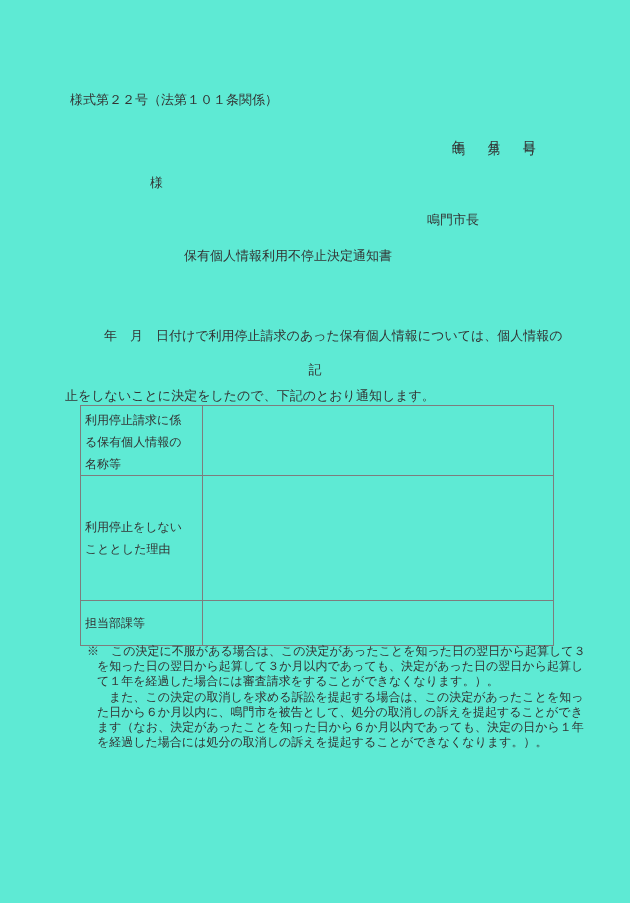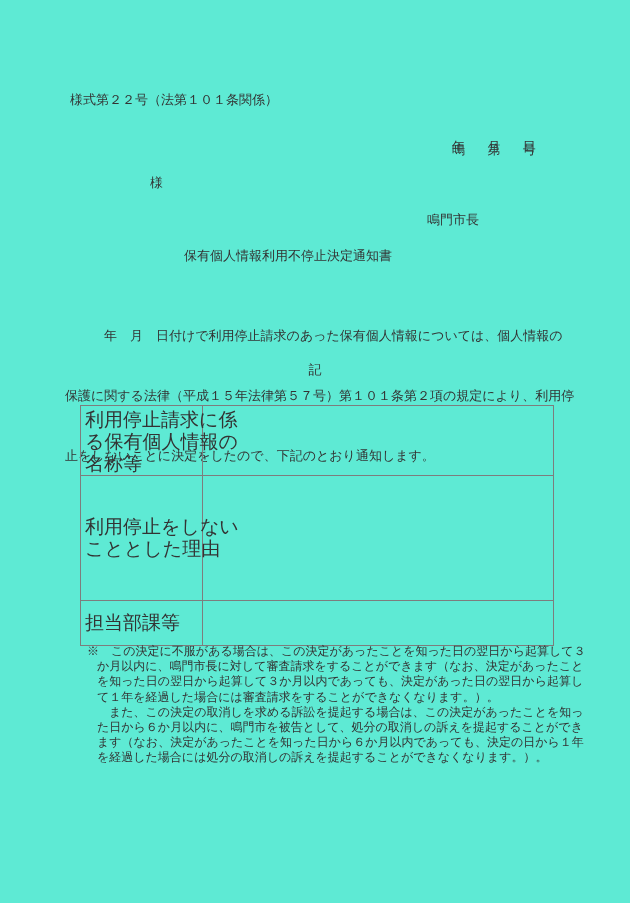--- a/index.html
+++ b/index.html
@@ -25,21 +25,21 @@
   .body-par      { left: 65px;  top: 286px; width: 500px; line-height: 20px; }
   .body-line     { white-space: pre; }
   .section-mark  { left: 0; top: 361px; width: 630px; text-align: center; }
 
   table.info-table {
     position: absolute;
     left: 80px; top: 405px;
     width: 465px;
     border-collapse: collapse;
     table-layout: fixed;
-    font-size: 19px;
+    font-size: 12px;
     color: #333333;
   }
   table.info-table td {
     border: 1px solid #7d7d7d;
     padding: 0 0 0 4px;
     line-height: 22px;
     vertical-align: middle;
   }
   td.col-label { width: 117px; }
   td.col-value { width: 346px; }
@@ -71,21 +71,20 @@
   <div class="abs issue-date">年　月　日</div>
 
   <div class="abs addressee">様</div>
 
   <div class="abs sender">鳴門市長</div>
 
   <div class="abs doc-title">保有個人情報利用不停止決定通知書</div>
 
   <div class="abs body-par">
     <div class="body-line">　　　年　月　日付けで利用停止請求のあった保有個人情報については、個人情報の</div>
-    <div class="body-line">保護に関する法律（平成１５年法律第５７号）第１０１条第２項の規定により、利用停</div>
     <div class="body-line">止をしないことに決定をしたので、下記のとおり通知します。</div>
   </div>
 
   <div class="abs section-mark">記</div>
 
   <table class="info-table">
     <tbody>
         <tr class="row-1">
       <td class="col-label">
         <div class="cell-line">利用停止請求に係</div>
@@ -105,21 +104,20 @@
       <td class="col-label">
         <div class="cell-line">担当部課等</div>
       </td>
       <td class="col-value"></td>
     </tr>
   </tbody>
     </table>
 
   <div class="notes">
     <div class="note-line first">※　この決定に不服がある場合は、この決定があったことを知った日の翌日から起算して３</div>
-    <div class="note-line">か月以内に、鳴門市長に対して審査請求をすることができます（なお、決定があったこと</div>
     <div class="note-line">を知った日の翌日から起算して３か月以内であっても、決定があった日の翌日から起算し</div>
     <div class="note-line">て１年を経過した場合には審査請求をすることができなくなります。）。</div>
     <div class="note-line">　また、この決定の取消しを求める訴訟を提起する場合は、この決定があったことを知っ</div>
     <div class="note-line">た日から６か月以内に、鳴門市を被告として、処分の取消しの訴えを提起することができ</div>
     <div class="note-line">ます（なお、決定があったことを知った日から６か月以内であっても、決定の日から１年</div>
     <div class="note-line">を経過した場合には処分の取消しの訴えを提起することができなくなります。）。</div>
   </div>
 
 </div>
 

